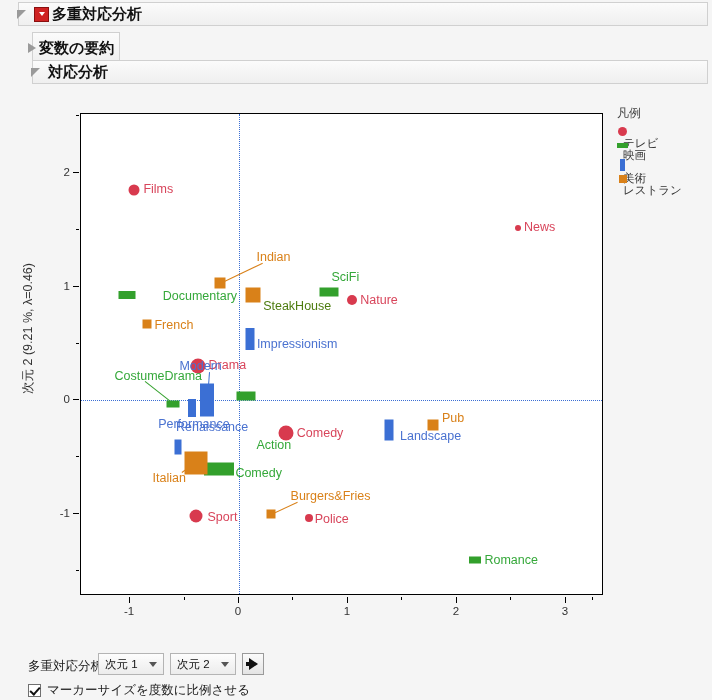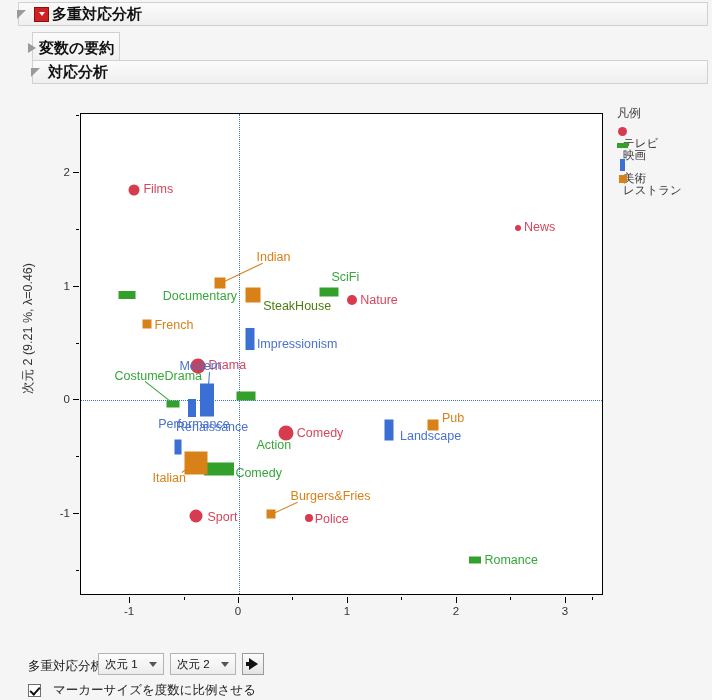--- a/index.html
+++ b/index.html
@@ -149,21 +149,21 @@
   #cbrow{position:absolute;left:28px;top:32px;display:flex;align-items:center;}
   #cbox{
     width:13px;height:13px;border:1px solid #707070;background:#fff;
     box-sizing:border-box;position:relative;flex:0 0 auto;
   }
   #cbox:after{
     content:"";position:absolute;left:3px;top:0px;
     width:4px;height:8px;border:solid #111;border-width:0 2px 2px 0;
     transform:rotate(42deg);
   }
-  #cblabel{font-size:12.5px;margin-left:12px;color:#1a1a1a;}
+  #cblabel{font-size:12.5px;margin-left:6px;color:#1a1a1a;}
 </style>
 </head>
 <body>
 
 <div class="outline-bar" style="left:18px;top:2px;width:690px;height:24px;padding-left:5px;">
   <span class="tri tri-open" style="margin-left:-12px;"></span>
   <span class="redbtn">
       <i></i>
     </span>
   <span class="bar-title">多重対応分析</span>

